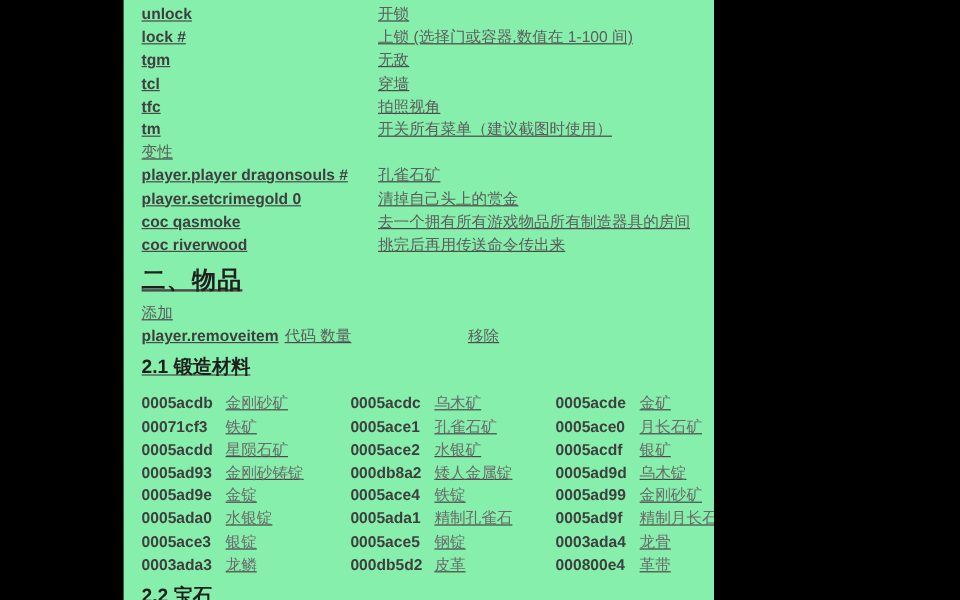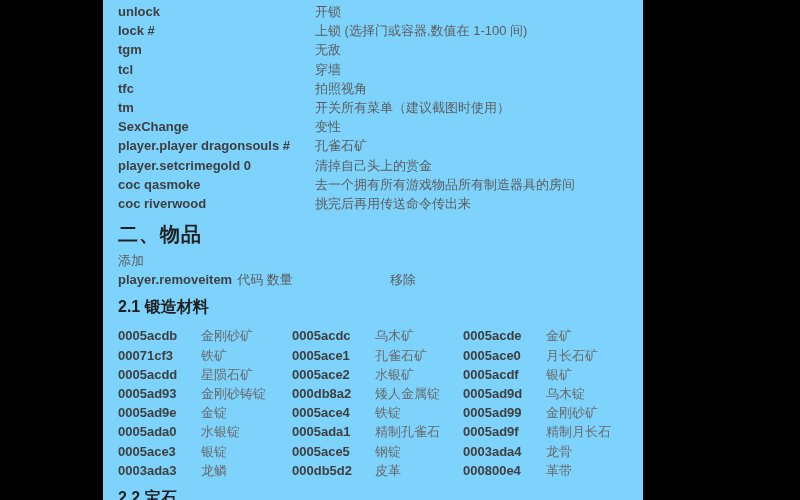--- a/index.html
+++ b/index.html
@@ -9,26 +9,27 @@
     position: relative;
     overflow: hidden;
     font-family: "Liberation Sans", "DejaVu Sans", sans-serif;
   }
   .letterbox { position: absolute; top: 0; height: 500px; background: #000; }
   .letterbox.left  { left: 0; width: 103px; }
   .letterbox.right { left: 697px; width: 103px; }
 
   .page {
     position: absolute; left: 103px; top: 0;
-    width: 540px; height: 500px;
-    background: #7dd3fc;
+    width: 492px; height: 500px;
+    background: #86efac;
     box-sizing: border-box;
     padding: 2px 0 0 15px;
     overflow: hidden;
     color: #4a4a4a;
+    text-decoration: underline;
   }
 
   .cmd-row { display: flex; height: 19.2px; line-height: 19.2px; font-size: 13px; white-space: nowrap; }
   .cmd-name { flex: none; width: 197px; font-weight: 700; color: #3f3f3f; }
   .cmd-desc { font-weight: 400; color: #5d5d5d; }
 
   .h1 {
     margin-top: 11px; height: 21px; line-height: 21px;
     font-size: 20px; font-weight: 700; color: #1f1f1f;
     letter-spacing: 1px;
@@ -46,21 +47,21 @@
   }
   .h2.cutoff { margin-top: 9px; }
 
   .item-table { margin-top: 11px; }
   .item-row { display: flex; height: 19.2px; line-height: 19.2px; font-size: 13px; white-space: nowrap; }
   .item-cell { flex: none; }
   .item-cell.c0 { width: 174px; }
   .item-cell.c1 { width: 171px; }
   .item-cell.c2 { width: 220px; }
   .item-code { font-weight: 700; color: #3f3f3f; display: inline-block; min-width: 63px; }
-  .item-name { font-weight: 400; color: #6a6a6a; margin-left: 20px; }
+  .item-name { font-weight: 400; color: #6a6a6a; margin-left: 7px; }
 </style>
 </head>
 <body>
 
 <div class="letterbox left"></div>
 <div class="letterbox right"></div>
 
 <div class="page">
 
   <div>
@@ -82,21 +83,20 @@
     </div>
     <div class="cmd-row">
       <span class="cmd-name">tfc</span>
       <span class="cmd-desc">拍照视角</span>
     </div>
     <div class="cmd-row">
       <span class="cmd-name">tm</span>
       <span class="cmd-desc">开关所有菜单（建议截图时使用）</span>
     </div>
     <div class="cmd-row">
-      <span class="cmd-name">SexChange</span>
       <span class="cmd-desc">变性</span>
     </div>
     <div class="cmd-row">
       <span class="cmd-name">player.player dragonsouls #</span>
       <span class="cmd-desc">孔雀石矿</span>
     </div>
     <div class="cmd-row">
       <span class="cmd-name">player.setcrimegold 0</span>
       <span class="cmd-desc">清掉自己头上的赏金</span>
     </div>

